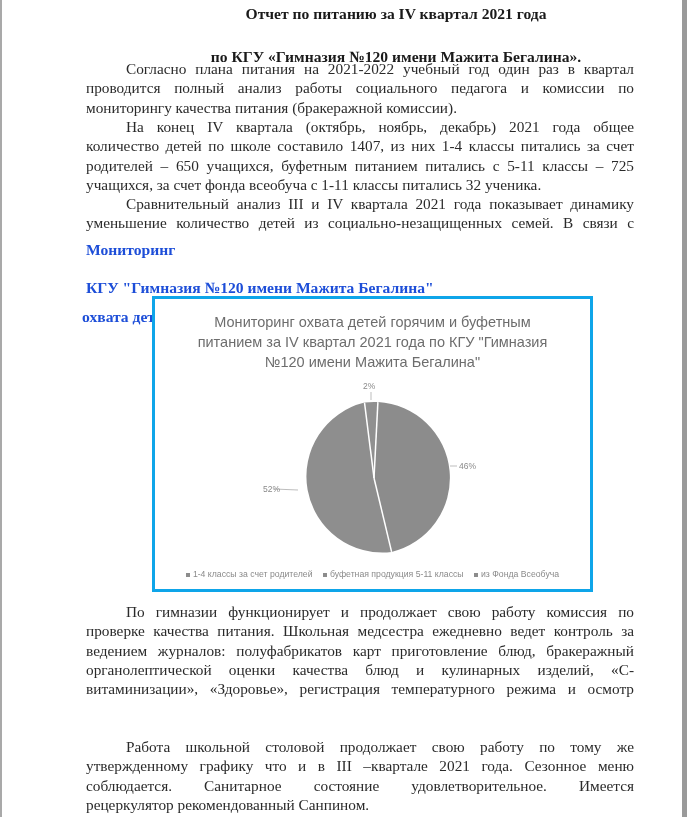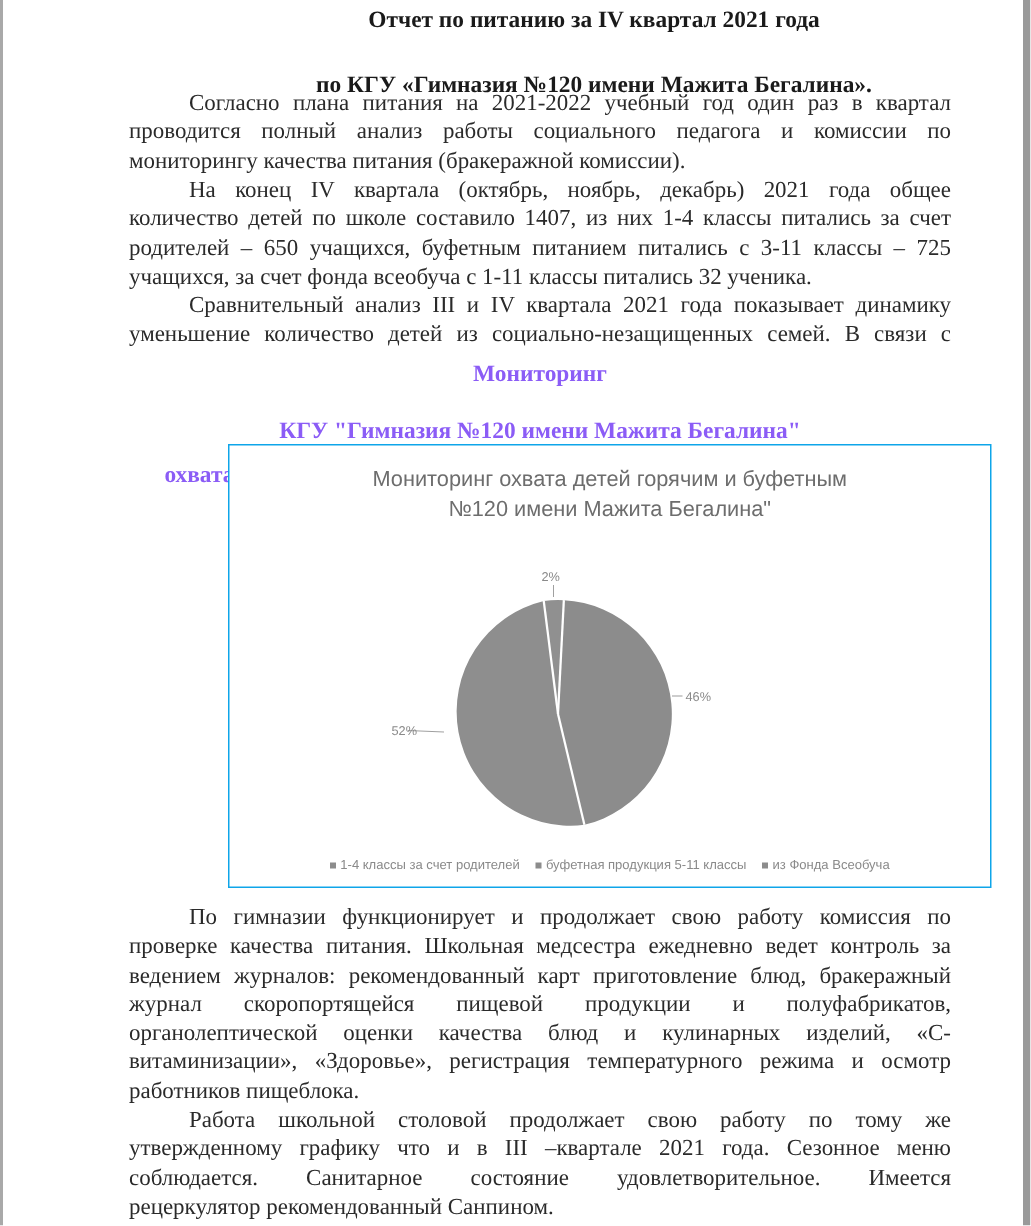--- a/index.html
+++ b/index.html
@@ -24,27 +24,27 @@
     .para {
       position: absolute; left: 0; width: 548px;
       font-size: 15.3px; line-height: 19.3px; color: #2a2a2a;
       text-align: justify;
     }
     .para .ln { display: block; white-space: nowrap; }
     .para .ln.j { text-align: justify; text-align-last: justify; white-space: normal; }
     .indent { padding-left: 40px; }
 
     .section-heading {
-      position: absolute; left: 0; width: 548px; text-align: center;
-      font-weight: bold; font-size: 15.6px; line-height: 19px; color: #8b5cf6;
+      position: absolute; left: 0; width: 548px; 
+      font-weight: bold; font-size: 15.6px; line-height: 19px; color: #1d4ed8;
     }
 
     .chart-box {
-      position: absolute; left: 152px; top: 296px; width: 509px; height: 296px;
-      border: 1px solid #0ea5e9; background: #ffffff;
+      position: absolute; left: 152px; top: 296px; width: 441px; height: 296px;
+      border: 3px solid #0ea5e9; background: #ffffff;
       font-family: "Liberation Sans", "DejaVu Sans", sans-serif;
     }
     .chart-title {
       position: absolute; top: 13px; left: 0; width: 100%; text-align: center;
       font-size: 14.5px; line-height: 20px; color: #6d6d6d;
     }
     .chart-svg { position: absolute; left: 0; top: 0; }
     .pct-label { font-size: 8.5px; fill: #8a8a8a; font-family: "Liberation Sans", "DejaVu Sans", sans-serif; }
     .legend {
       position: absolute; bottom: 10px; left: 0; width: 100%;
@@ -66,54 +66,53 @@
 
   <div class="para" style="top:59px;">
     <span class="ln j indent">Согласно плана питания на 2021-2022 учебный год один раз в квартал</span>
     <span class="ln j">проводится полный анализ работы социального педагога и комиссии по</span>
     <span class="ln">мониторингу качества питания (бракеражной комиссии).</span>
   </div>
 
   <div class="para" style="top:117px;">
     <span class="ln j indent">На конец IV квартала (октябрь, ноябрь, декабрь) 2021 года общее</span>
     <span class="ln j">количество детей по школе составило 1407, из них 1-4 классы питались за счет</span>
-    <span class="ln j">родителей – 650 учащихся, буфетным питанием питались с 3-11 классы – 725</span>
+    <span class="ln j">родителей – 650 учащихся, буфетным питанием питались с 5-11 классы – 725</span>
     <span class="ln">учащихся, за счет фонда всеобуча с 1-11 классы питались 32 ученика.</span>
   </div>
 
   <div class="para" style="top:194px;">
     <span class="ln j indent">Сравнительный анализ III и IV квартала 2021 года показывает динамику</span>
     <span class="ln j">уменьшение количество детей из социально-незащищенных семей. В связи с</span>
   </div>
 
   <div class="section-heading" style="top:240px;">Мониторинг</div>
   <div class="section-heading" style="top:259px; left:-4px; width:560px;margin-top:48px;">охвата детей горячим и буфетным питанием за IV квартал 2021 года по</div>
   <div class="section-heading" style="top:278px;">КГУ "Гимназия №120 имени Мажита Бегалина"</div>
 
   <div class="para" style="top:602px;font-family:Liberation Serif, serif;">
     <span class="ln j indent">По гимназии функционирует и продолжает свою работу комиссия по</span>
     <span class="ln j">проверке качества питания. Школьная медсестра ежедневно ведет контроль за</span>
-    <span class="ln j">ведением журналов: рекомендованный карт приготовление блюд, бракеражный</span>
-    <span class="ln j">журнал скоропортящейся пищевой продукции и полуфабрикатов,</span>
+    <span class="ln j">ведением журналов: полуфабрикатов карт приготовление блюд, бракеражный</span>
     <span class="ln j">органолептической оценки качества блюд и кулинарных изделий, «С-</span>
     <span class="ln j">витаминизации», «Здоровье», регистрация температурного режима и осмотр</span>
-    <span class="ln">работников пищеблока.</span>
   </div>
 
   <div class="para" style="top:737px;">
     <span class="ln j indent">Работа школьной столовой продолжает свою работу по тому же</span>
     <span class="ln j">утвержденному графику что и в III –квартале 2021 года. Сезонное меню</span>
     <span class="ln j">соблюдается. Санитарное состояние удовлетворительное. Имеется</span>
     <span class="ln">рецеркулятор рекомендованный Санпином.</span>
   </div>
 </div>
 
 <div class="chart-box">
   <div class="chart-title">
     <div>Мониторинг охвата детей горячим и буфетным</div>
+    <div>питанием за IV квартал 2021 года по КГУ "Гимназия</div>
     <div>№120 имени Мажита Бегалина"</div>
   </div>
 
   <svg class="chart-svg" width="441" height="296" viewBox="0 0 441 296">
 
     <g>
 
       <path d="M 219 179 L 222.9 103.1 A 76 76 0 0 1 236.6 252.9 Z" fill="#8c8c8c"></path>
 
       <path d="M 219 179 L 236.6 252.9 A 76 76 0 0 1 209.5 103.6 Z" fill="#8e8e8e"></path>

